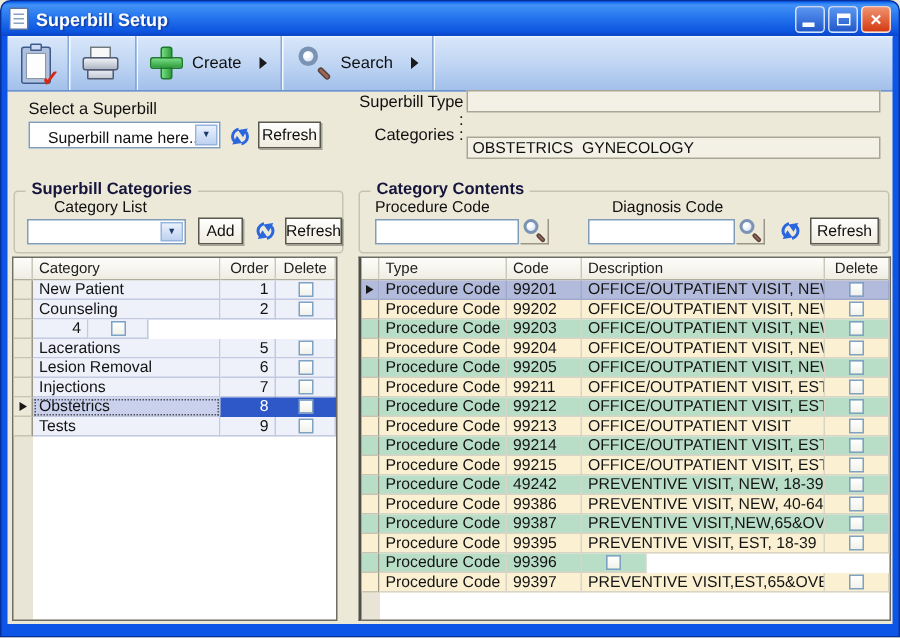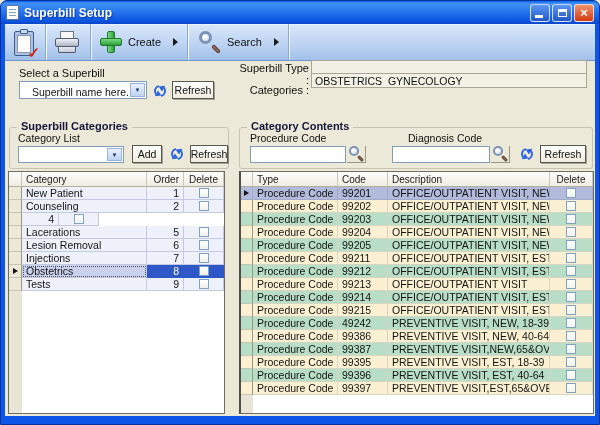--- a/index.html
+++ b/index.html
@@ -202,25 +202,25 @@
       <span class="ref-gapA"></span>
       <span class="ref-gapB"></span>
     <span class="ref-arrA"></span>
       <span class="ref-arrB"></span>
   </div>
   <div class="abs btn" style="left:171px;top:80px;width:42px;height:18px;">Refresh</div>
 
   <div class="abs lbl" style="left:238px;top:61px;width:70px;text-align:right;">Superbill Type :</div>
   <div class="abs tfield flat" style="left:310px;top:59px;width:276px;height:15px;"></div>
   <div class="abs lbl" style="left:238px;top:83px;width:70px;text-align:right;">Categories :</div>
-  <div class="abs tfield flat" style="left:310px;top:72px;width:276px;height:15px;">OBSTETRICS  GYNECOLOGY</div>
+  <div class="abs tfield flat" style="left:310px;top:90px;width:276px;height:15px;">OBSTETRICS  GYNECOLOGY</div>
 
   <div class="groupbox" style="left:8px;top:126px;width:220px;height:42px;">
     <span class="gb-title">Superbill Categories</span>
-    <div class="abs lbl" style="left:8px;top:4px;font-size:10.5px;">Category List</div>
+    <div class="abs lbl" style="left:26px;top:4px;font-size:10.5px;">Category List</div>
     <div class="abs combo" style="left:8px;top:18px;width:106px;height:17px;">
       <span class="carrow">▼</span>
     </div>
     <div class="abs btn" style="left:122px;top:17px;width:30px;height:18px;">Add</div>
     <div class="abs ico-ref" style="left:160px;top:19px;">
       <span class="ref-ring"></span>
         <span class="ref-gapA"></span>
         <span class="ref-gapB"></span>
       <span class="ref-arrA"></span>
         <span class="ref-arrB"></span>
@@ -466,21 +466,20 @@
           <div class="cell rw-code">99395</div>
           <div class="cell rw-desc">PREVENTIVE VISIT, EST, 18-39</div>
           <div class="cell rw-del">
             <span class="checkbox"></span>
           </div>
         </div>
         <div class="grow rrow rgreen">
           <div class="cell selcell rw-sel"></div>
           <div class="cell rw-type">Procedure Code</div>
           <div class="cell rw-code">99396</div>
-          <div class="cell rw-desc">PREVENTIVE VISIT, EST, 40-64</div>
           <div class="cell rw-del">
             <span class="checkbox"></span>
           </div>
         </div>
         <div class="grow rrow rcream">
           <div class="cell selcell rw-sel"></div>
           <div class="cell rw-type">Procedure Code</div>
           <div class="cell rw-code">99397</div>
           <div class="cell rw-desc">PREVENTIVE VISIT,EST,65&amp;OVER</div>
           <div class="cell rw-del">

